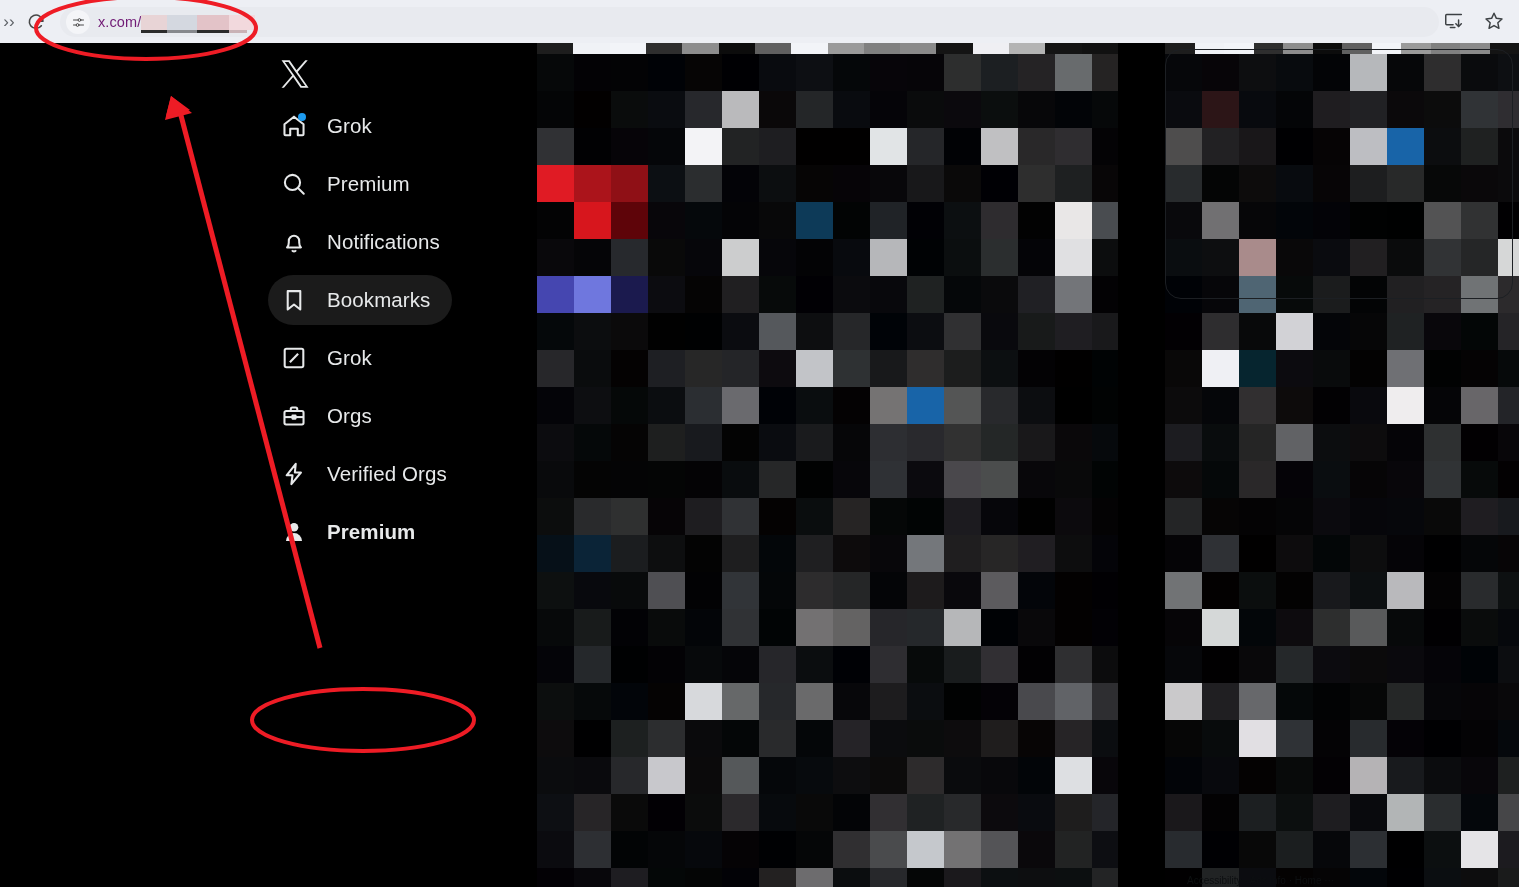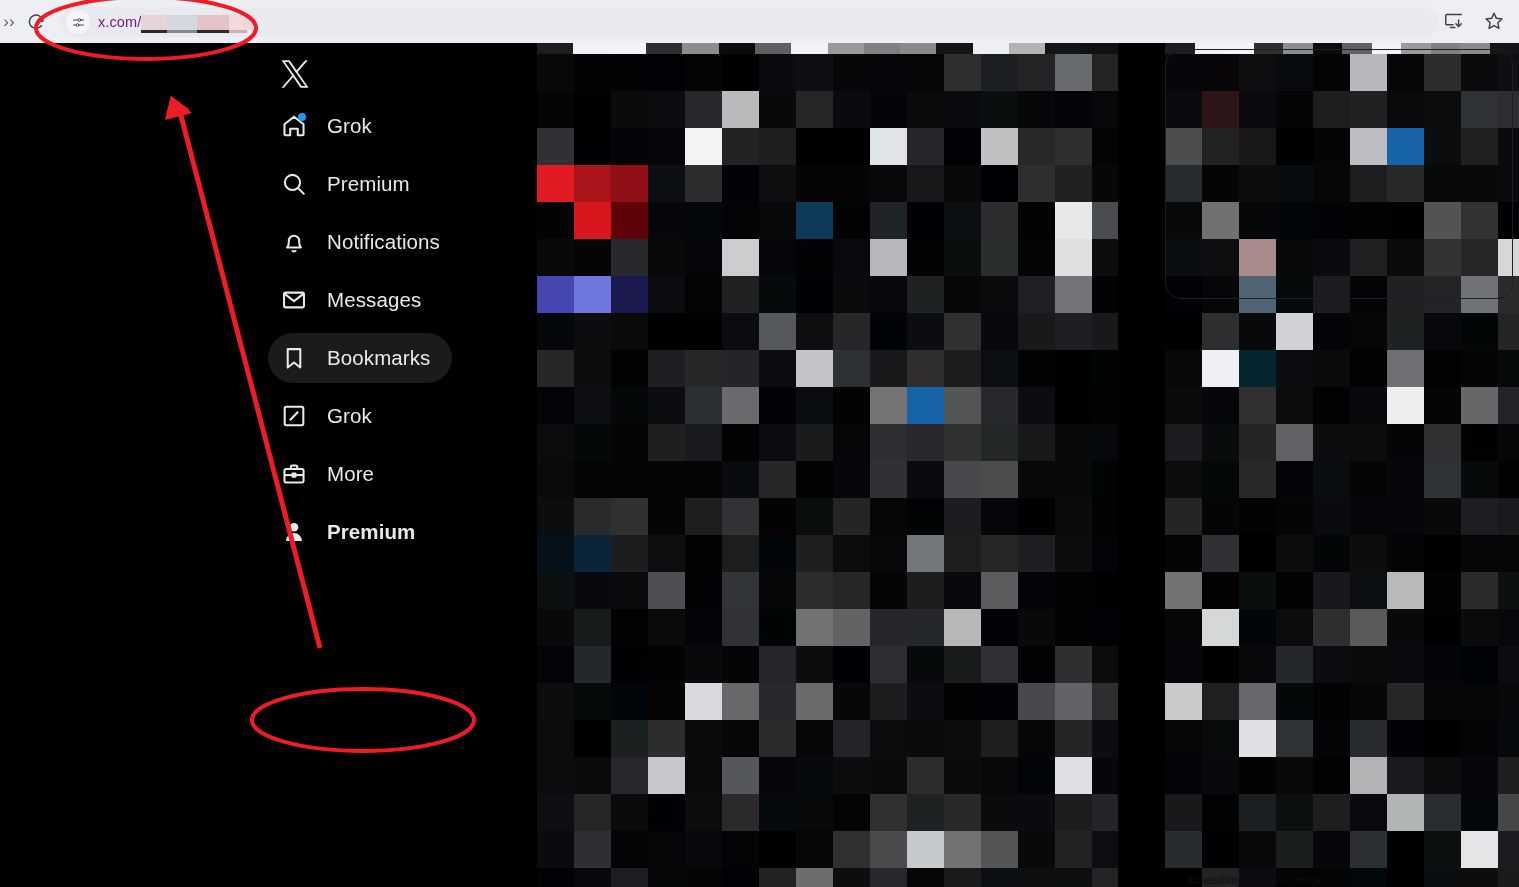--- a/index.html
+++ b/index.html
@@ -246,29 +246,20 @@
         </div>
         <div class="nav-item">
           <span class="nav-icon">
             <svg viewBox="0 0 24 24" width="26" height="26" fill="none" stroke="currentColor" stroke-width="1.9" stroke-linejoin="round">
               <path d="M18.4 17H5.6c1.4-1.3 1.6-2.6 1.6-4.6V11a4.8 4.8 0 0 1 9.6 0v1.4c0 2 .2 3.3 1.6 4.6Z"></path>
               <path d="M10.2 19.6a2 2 0 0 0 3.6 0"></path>
             </svg>
           </span>
           <span class="nav-label">Notifications</span>
         </div>
-        <div class="nav-item">
-          <span class="nav-icon">
-            <svg viewBox="0 0 24 24" width="26" height="26" fill="none" stroke="currentColor" stroke-width="1.9" stroke-linejoin="round">
-              <rect x="2.8" y="5.2" width="18.4" height="13.6" rx="1.4"></rect>
-              <path d="m3.4 6.4 8.6 6.6 8.6-6.6"></path>
-            </svg>
-          </span>
-          <span class="nav-label">Messages</span>
-        </div>
         <div class="nav-item active-pill">
           <span class="nav-icon">
             <svg viewBox="0 0 24 24" width="26" height="26" fill="none" stroke="currentColor" stroke-width="1.9" stroke-linejoin="round">
               <path d="M6.2 3.8h11.6v17l-5.8-4.6-5.8 4.6Z"></path>
             </svg>
           </span>
           <span class="nav-label">Bookmarks</span>
         </div>
         <div class="nav-item">
           <span class="nav-icon">
@@ -281,21 +272,29 @@
         </div>
         <div class="nav-item">
           <span class="nav-icon">
             <svg viewBox="0 0 24 24" width="26" height="26" fill="none" stroke="currentColor" stroke-width="1.9" stroke-linejoin="round">
               <rect x="3.2" y="7.4" width="17.6" height="12.4" rx="1.5"></rect>
               <path d="M9 7.4V5.6a1.4 1.4 0 0 1 1.4-1.4h3.2A1.4 1.4 0 0 1 15 5.6v1.8"></path>
               <line x1="3.4" y1="13" x2="20.6" y2="13"></line>
               <rect x="10.6" y="11.6" width="2.8" height="2.8"></rect>
             </svg>
           </span>
-          <span class="nav-label">More</span>
+          <span class="nav-label">Orgs</span>
+        </div>
+        <div class="nav-item">
+          <span class="nav-icon">
+            <svg viewBox="0 0 24 24" width="26" height="26" fill="none" stroke="currentColor" stroke-width="1.9" stroke-linejoin="round">
+              <path d="M13.6 2.6 5.2 13.2h5.4L9.6 21.4 18.4 10.6h-5.6Z"></path>
+            </svg>
+          </span>
+          <span class="nav-label">Verified Orgs</span>
         </div>
         <div class="nav-item">
           <span class="nav-icon">
             <svg viewBox="0 0 24 24" width="26" height="26" fill="currentColor">
               <circle cx="12" cy="7.6" r="4"></circle>
               <path d="M4.6 20.4a7.4 7.4 0 0 1 14.8 0Z"></path>
             </svg>
           </span>
           <span class="nav-label bold">Premium</span>
         </div>

